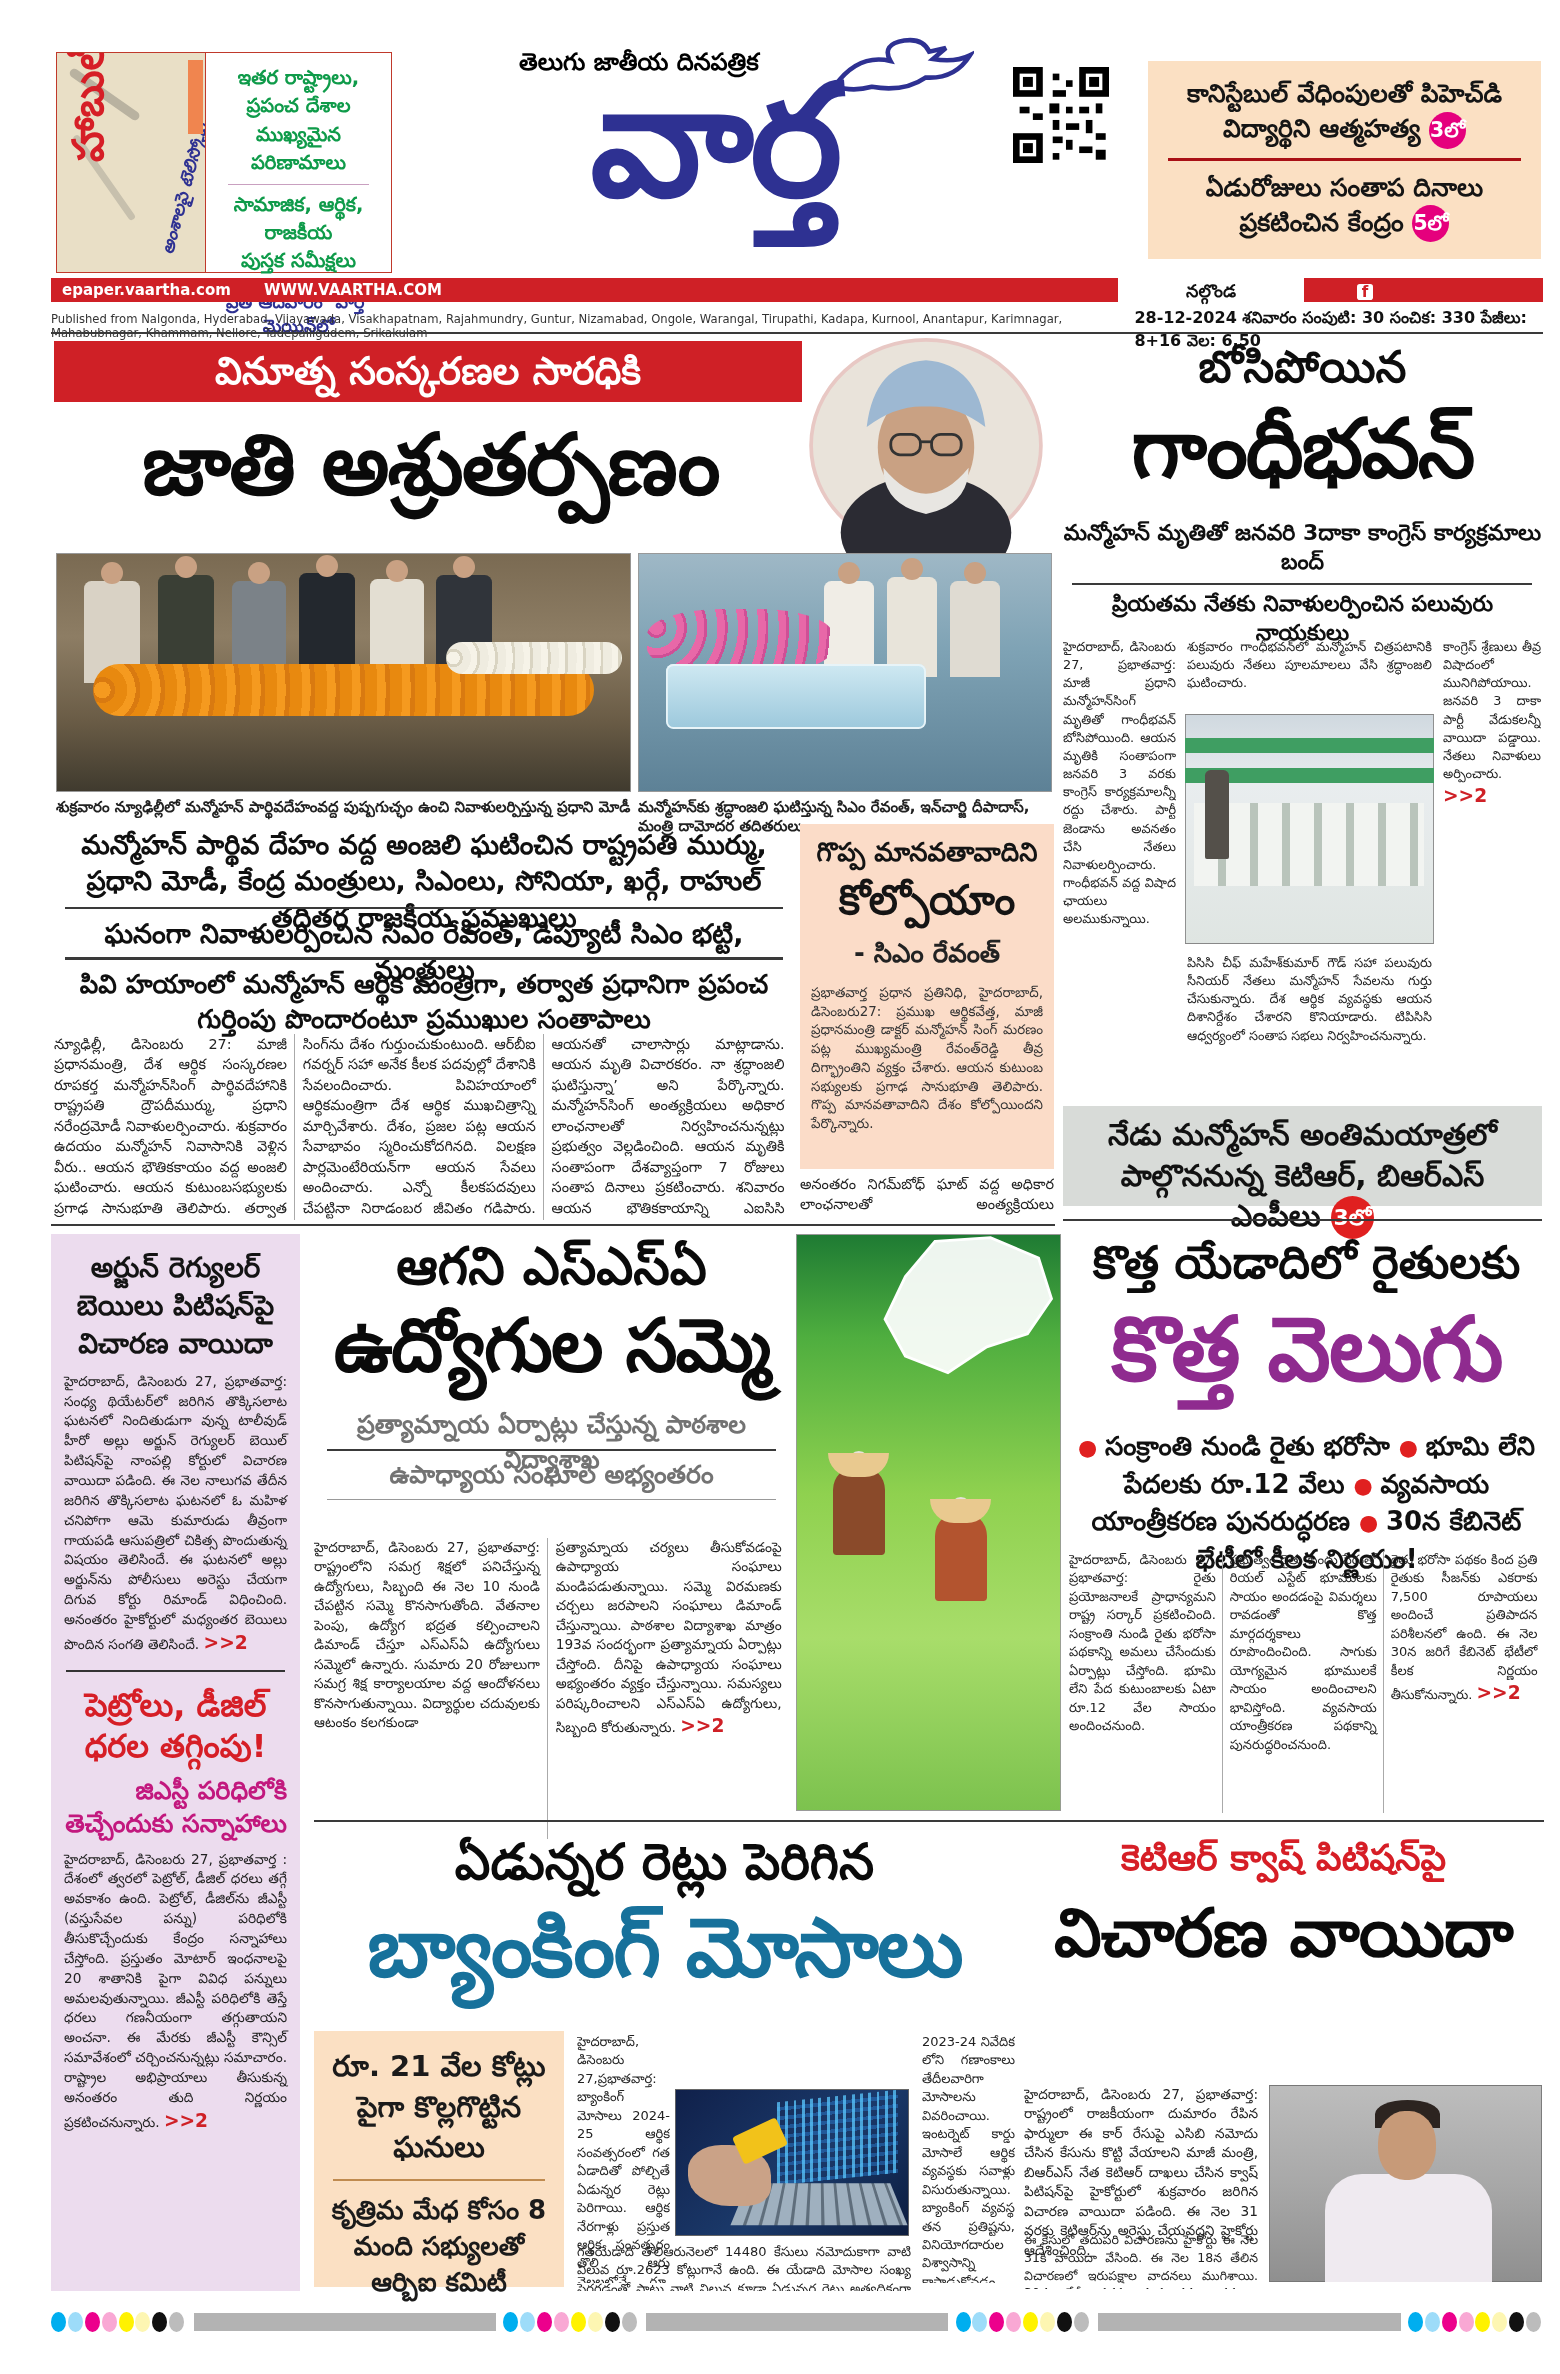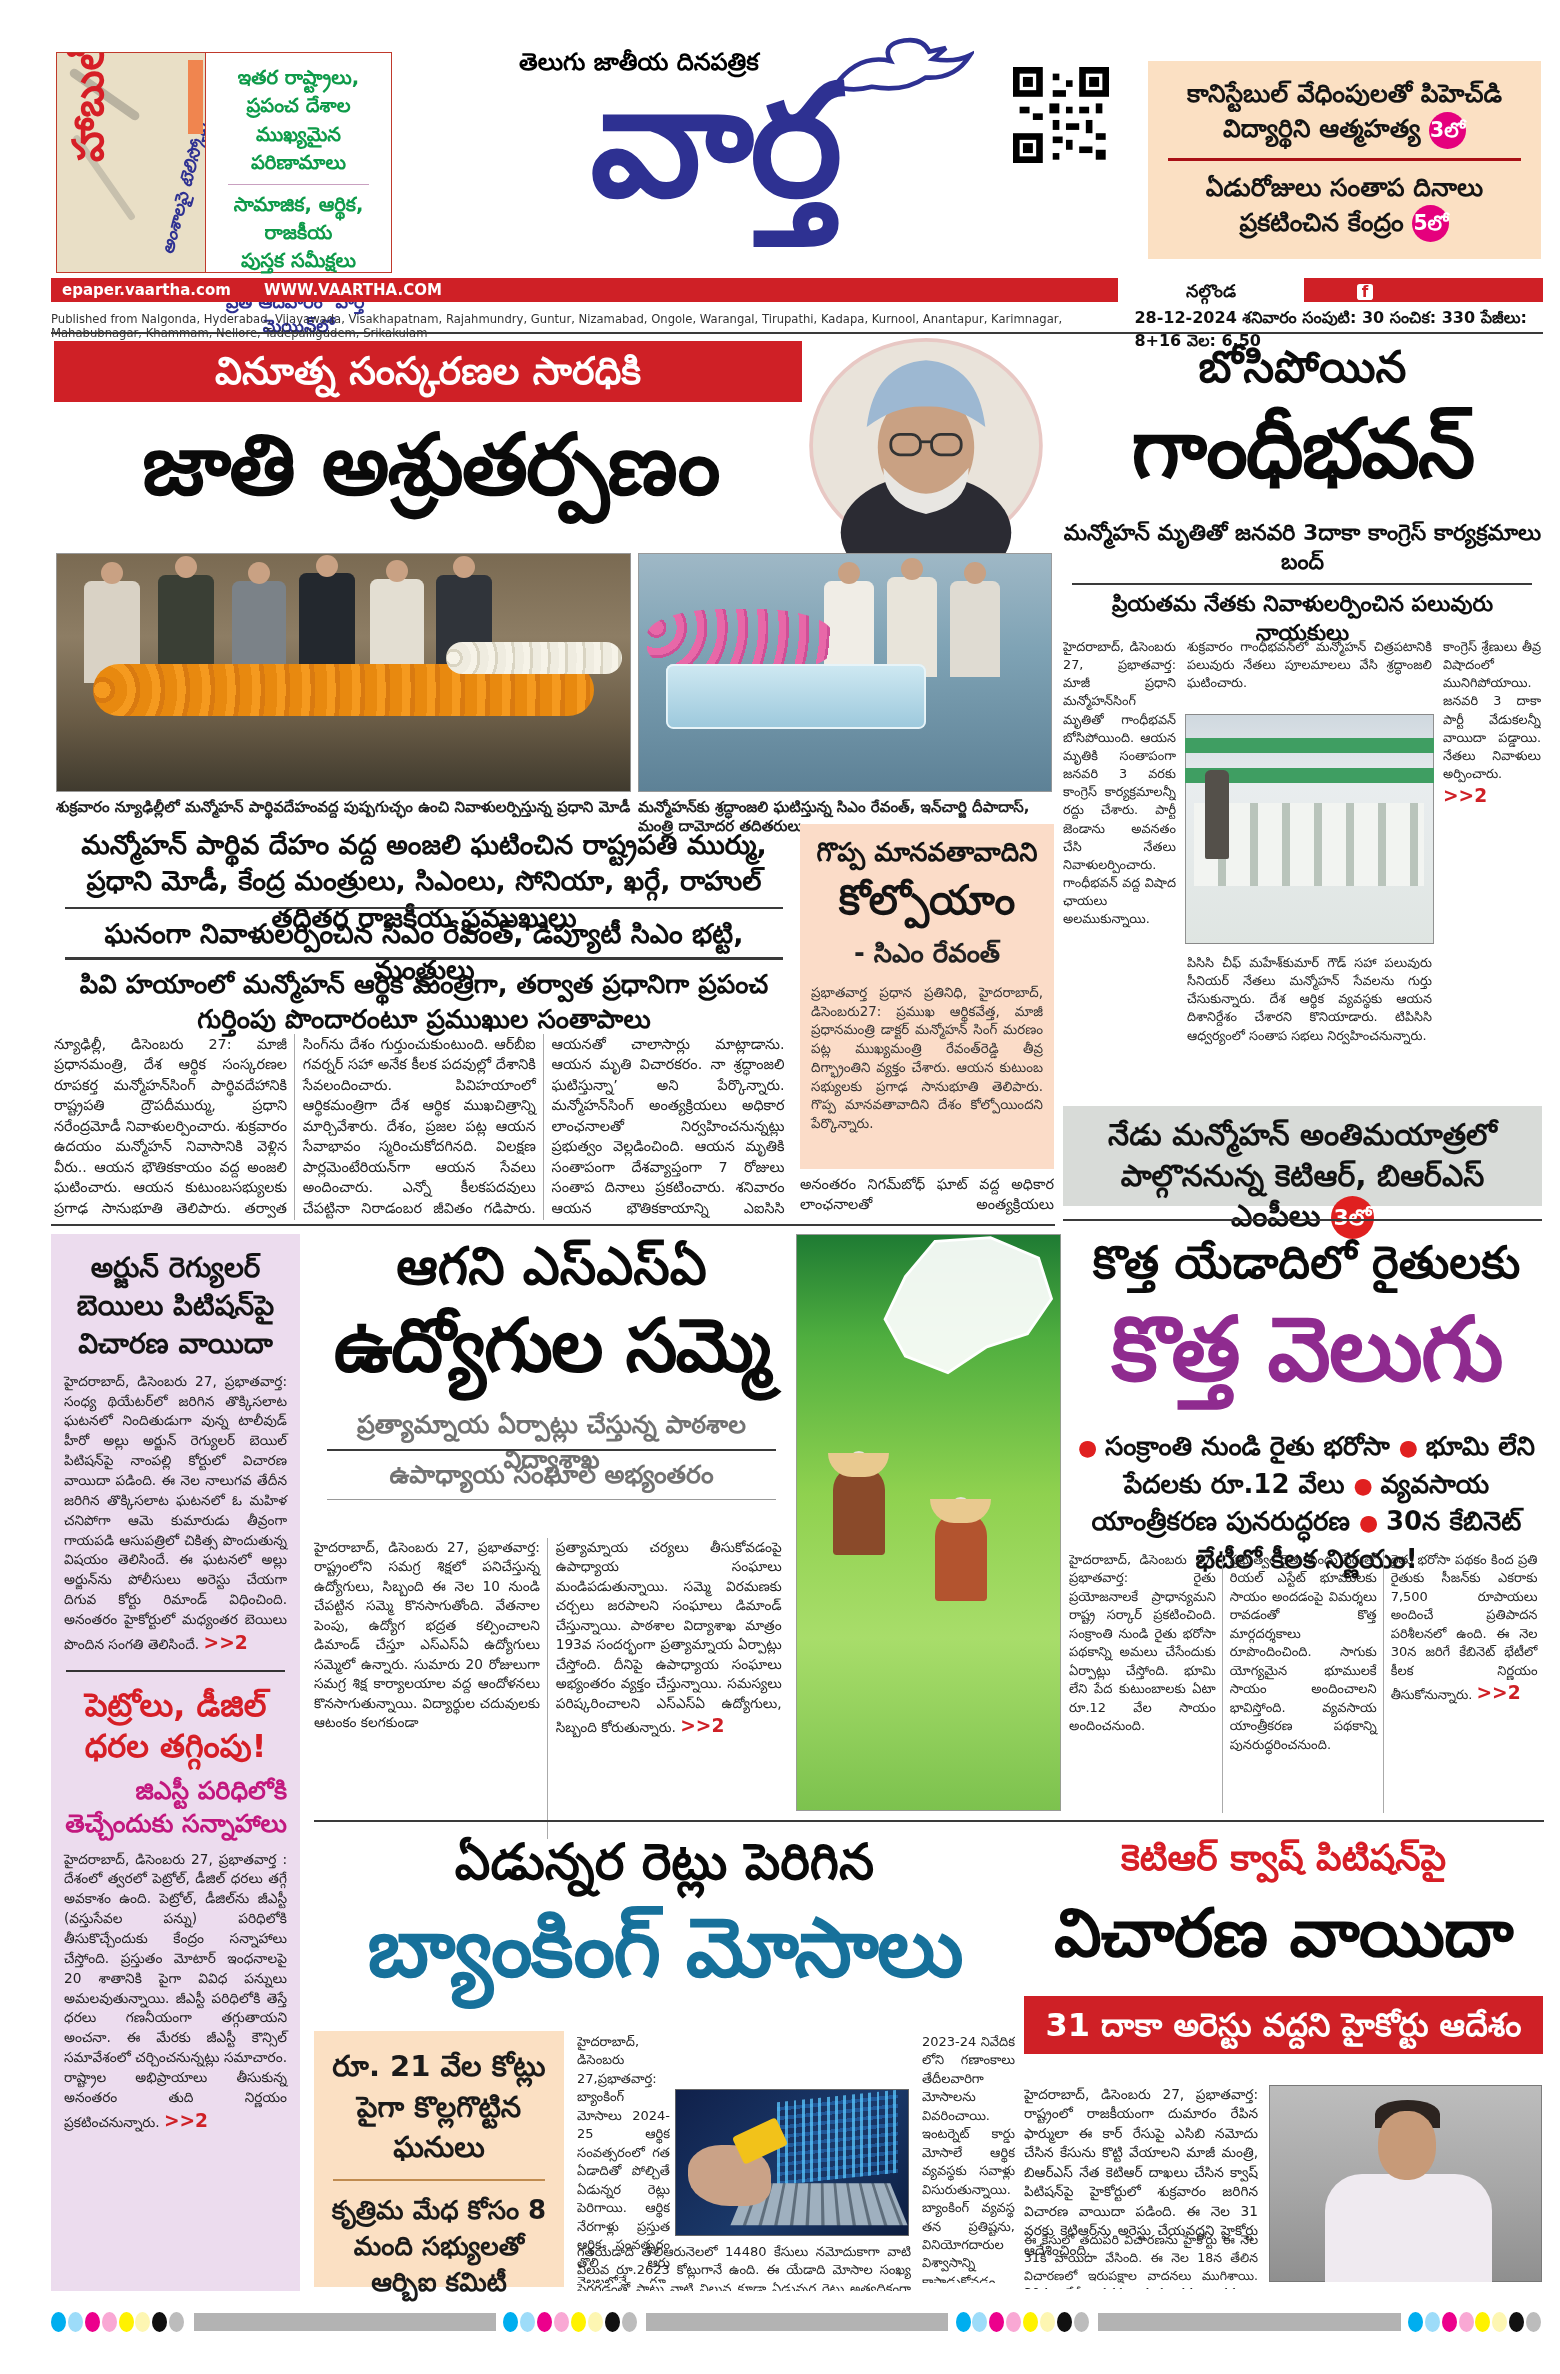--- a/index.html
+++ b/index.html
@@ -390,21 +390,20 @@
     <div class="card"></div>
   </div>
   <div class="abs bank-col" style="left:922px;top:2033px;width:93px;height:250px">2023-24 నివేదిక లోని గణాంకాలు తేదీలవారిగా మోసాలను వివరించాయి. ఇంటర్నెట్ కార్డు మోసాలే ఆర్థిక వ్యవస్థకు సవాళ్లు విసురుతున్నాయి. బ్యాంకింగ్ వ్యవస్థ తన ప్రతిష్టను, వినియోగదారుల విశ్వాసాన్ని కాపాడుకోవడం పెద్ద సవాలుగా మారింది.</div>
   <div class="abs bank-col" style="left:577px;top:2243px;width:334px;height:48px">
     <span>గతయేడాది తొలిఆరునెలలో 14480 కేసులు నమోదుకాగా వాటి విలువ రూ.2623 కోట్లుగానే ఉంది. ఈ యేడాది మోసాల సంఖ్య పెరగడంతో పాటు వాటి విలువ కూడా ఏడున్నర రెట్లు అత్యధికంగా పెరిగింది. ఆర్‌బిఐ విడుదల చేసిన ట్రెండ్ అండ్ ప్రోగ్రెస్ ఆఫ్ బ్యాంకింగ్ ఇన్ ఇండియా నివేదిక ఈ వివరాలు వెల్లడించింది. బ్యాంకింగ్ కార్యకలాపాలు, వ్యాపార ఇబ్బందులతో పాటు మోసాలు</span>
     
   </div>
 
   <div class="abs ktr-kick">కెటిఆర్ క్వాష్ పిటిషన్‌పై</div>
   <div class="abs ktr-head">విచారణ వాయిదా</div>
-  <div class="abs ktr-band">31 దాకా అరెస్టు వద్దని హైకోర్టు ఆదేశం</div>
   <div class="abs body-txt" style="left:1024px;top:2085px;width:234px;height:198px;font-size:13.7px;overflow:hidden">హైదరాబాద్, డిసెంబరు 27, ప్రభాతవార్త: రాష్ట్రంలో రాజకీయంగా దుమారం రేపిన ఫార్ములా ఈ కార్ రేసుపై ఎసిబి నమోదు చేసిన కేసును కొట్టి వేయాలని మాజీ మంత్రి, బిఆర్ఎస్ నేత కెటిఆర్ దాఖలు చేసిన క్వాష్ పిటిషన్‌పై హైకోర్టులో శుక్రవారం జరిగిన విచారణ వాయిదా పడింది. ఈ నెల 31 వరకు కెటిఆర్‌ను అరెస్టు చేయవద్దని హైకోర్టు ఆదేశించింది.</div>
   <div class="ph-ktr">
     <div class="ktr-body"></div>
     <div class="ktr-hair"></div>
     <div class="ktr-face"></div>
   </div>
   <div class="abs body-txt" style="left:1024px;top:2231px;width:234px;height:58px;font-size:12.5px;overflow:hidden">
     <span>ఈ కేసులో తదుపరి విచారణను హైకోర్టు ఈ నెల 31కి వాయిదా వేసింది. ఈ నెల 18న తేలిన విచారణలో ఇరుపక్షాల వాదనలు ముగిశాయి. 30వ తేదీ వరకు మధ్యంతర ఉత్తర్వులు అమలులో ఉంటాయి.</span>
     
   </div>

